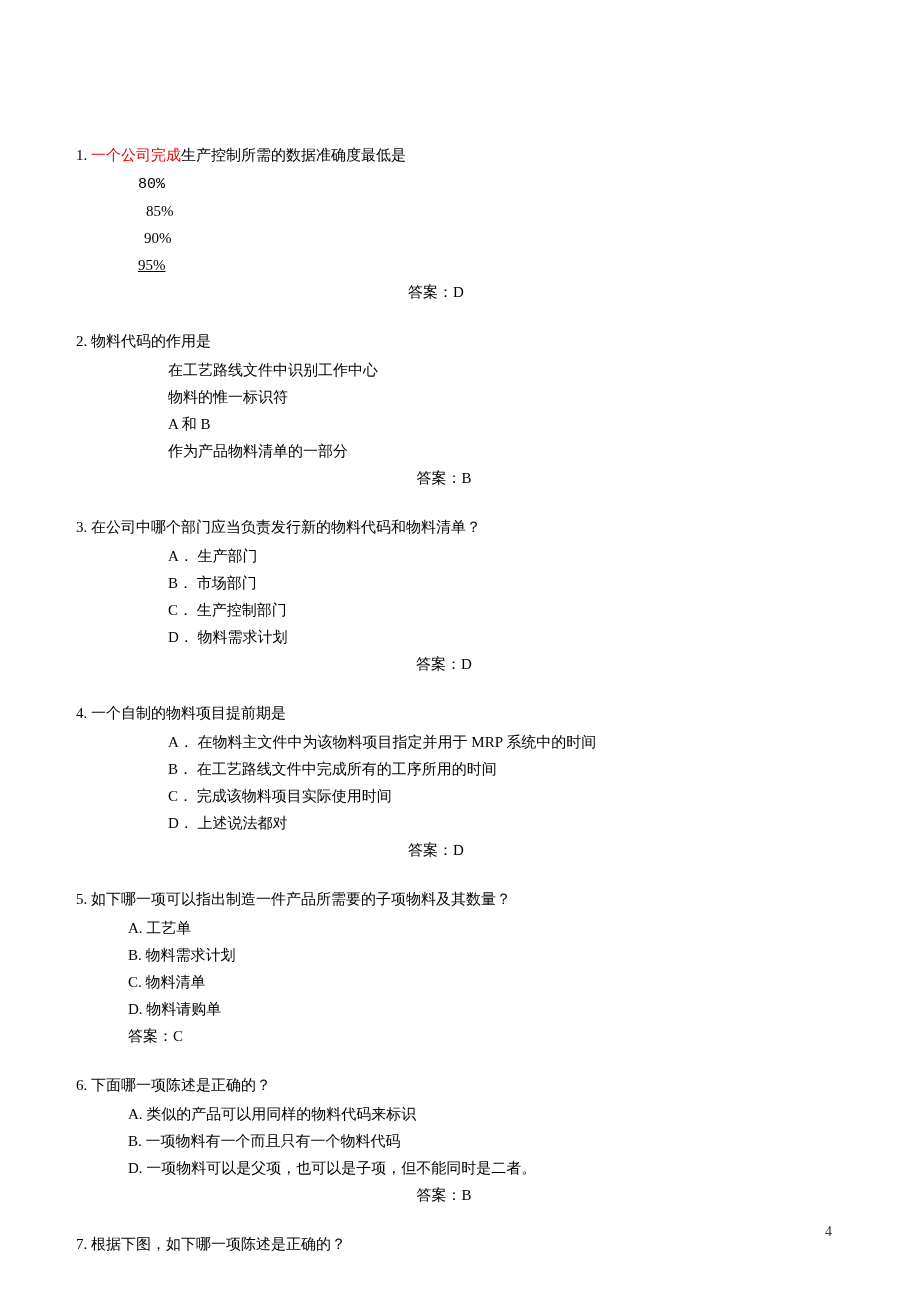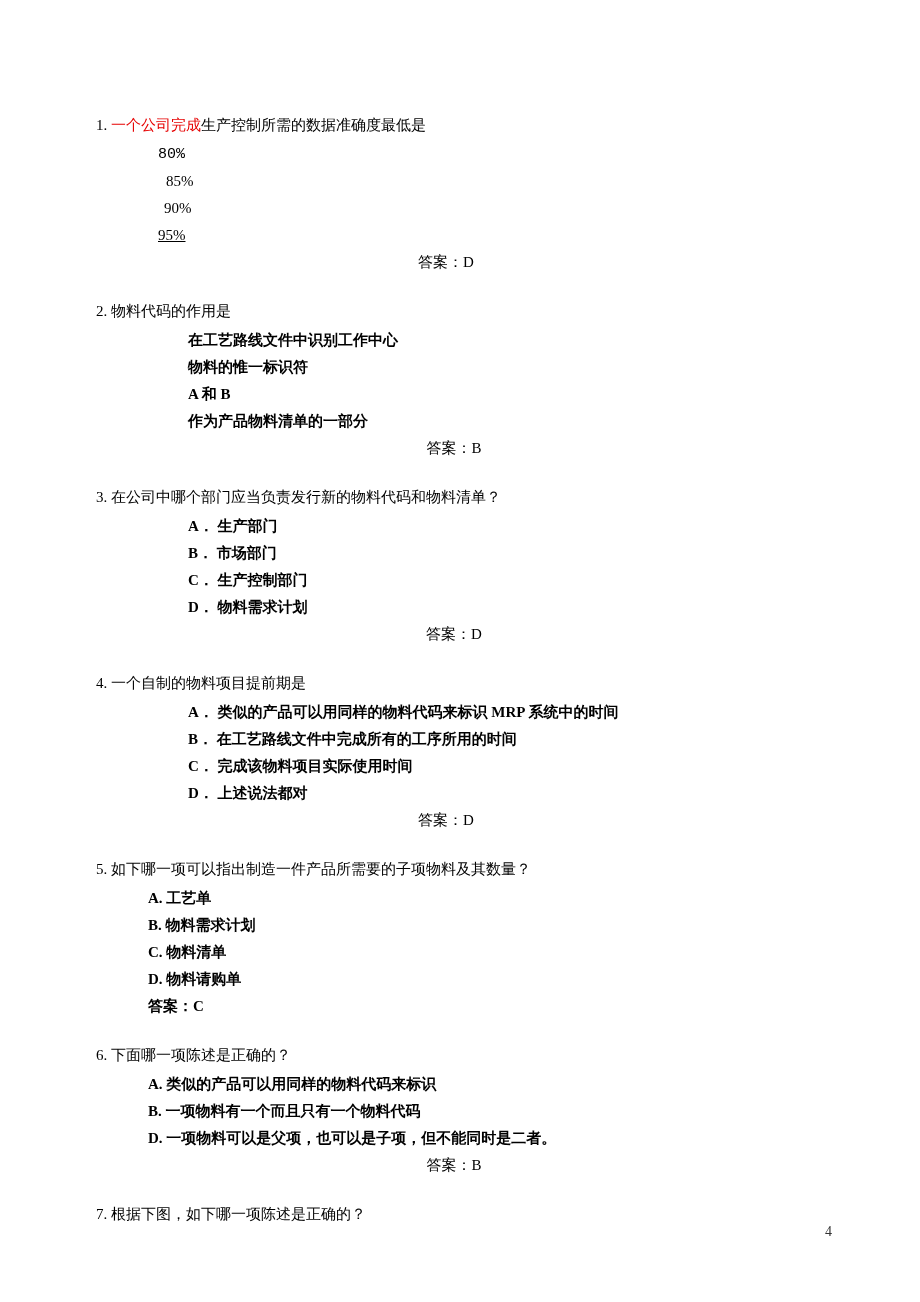--- a/index.html
+++ b/index.html
@@ -7,21 +7,22 @@
       width: 920px;
       height: 1302px;
       background: #fff;
       font-family: "SimSun", "宋体", serif;
       font-size: 15px;
       color: #000;
       line-height: 1.8;
       position: relative;
     }
     .page-content {
-      padding: 112px 150px 0 96px;
+      padding: 112px 150px 0 76px;
+      margin-top: 30px;
     }
     .question {
       margin-bottom: 22px;
     }
     .q-text {
       margin-bottom: 2px;
     }
     .q-num {
       display: inline;
     }
@@ -30,21 +31,20 @@
     }
     .highlight {
       color: #e60000;
     }
     .options {
       padding-left: 62px;
     }
     .options.opt-b { padding-left: 92px; }
     .option-line {
       display: block;
-      font-weight: bold;
     }
     .answer {
       padding-left: 26px;
       text-align: center;
     }
     .page-num {
       position: absolute;
       right: 88px;
       bottom: 58px;
       font-size: 14px;
@@ -98,21 +98,21 @@
       <div class="option-line">D．  物料需求计划</div>
     </div>
     <div class="answer" style="padding-left:42px;"><span>答案：</span><span>D</span></div>
   </div>
 
   <div class="question">
     <div class="q-text">
       <span class="q-num">4. </span><span class="q-stem">一个自制的物料项目提前期是</span>
     </div>
     <div class="options opt-b">
-      <div class="option-line">A．  类似的产品可以用同样的物料代码来标识 MRP 系统中的时间</div>
+      <div class="option-line">A．  在物料主文件中为该物料项目指定并用于 MRP 系统中的时间</div>
       <div class="option-line">B．  在工艺路线文件中完成所有的工序所用的时间</div>
       <div class="option-line">C．  完成该物料项目实际使用时间</div>
       <div class="option-line">D．  上述说法都对</div>
     </div>
     <div class="answer"><span>答案：</span><span>D</span></div>
   </div>
 
   <div class="question q5">
     <div class="q-text">
       <span class="q-num">5.  </span><span class="q-stem">如下哪一项可以指出制造一件产品所需要的子项物料及其数量？</span>

